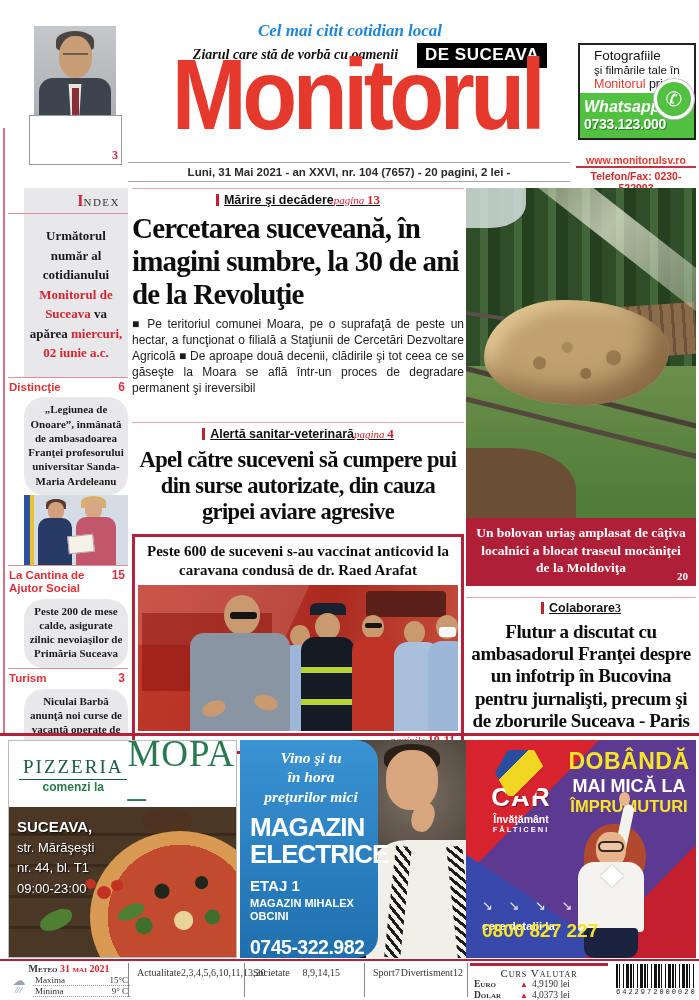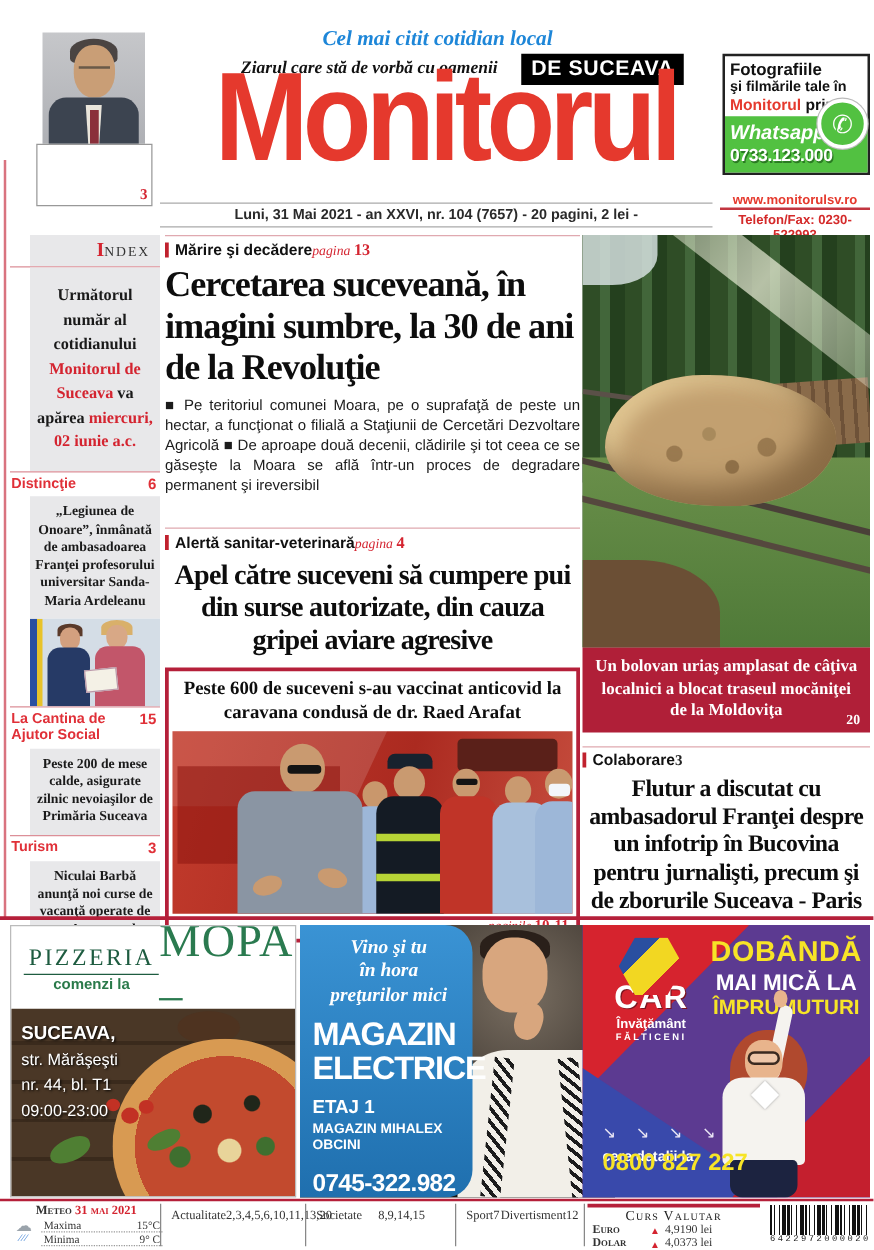--- a/index.html
+++ b/index.html
@@ -27,21 +27,21 @@
               font-size:17px; color:#1d86d8; }
   .tagline2 { position:absolute; left:178px; top:47px; width:235px; text-align:center;
               font-family:"Liberation Serif",serif; font-style:italic; font-weight:bold; font-size:14px; color:#111; }
   .de-suceava { position:absolute; left:417px; top:43px; background:#000; color:#fff;
                 font-weight:bold; font-size:17px; padding:2px 8px 3px; letter-spacing:.5px; }
   .logo { position:absolute; left:133px; top:44px; width:447px; text-align:center; color:#e5392d;
           font-weight:bold; font-size:90px; letter-spacing:-4.5px; line-height:1;
           transform:scaleY(1.12); transform-origin:top center; }
 
   .promo-box { position:absolute; left:578px; top:43px; width:118px; background:#fff; border:2px solid #222; }
-  .promo-top { padding:3px 4px 2px; font-weight:bold; line-height:1.15; }
+  .promo-top { padding:3px 4px 2px; font-weight:normal; line-height:1.15;margin-left:10px; }
   .promo-l1 { font-size:13.5px; } .promo-l2 { font-size:11.5px; }
   .promo-l3 { font-size:12.5px; } .promo-brand { color:#e5392d; }
   .promo-green { position:relative; background:#52c141; padding:5px 4px 6px; }
   .promo-wa { color:#fff; font-weight:bold; font-size:16px; font-style:italic; }
   .promo-phone { color:#fff; font-weight:bold; font-size:14px; letter-spacing:-.3px; text-shadow:1px 1px 0 #2a7a22; }
   .wa-icon { position:absolute; right:0px; top:-14px; width:40px; height:40px; border-radius:50%;
              background:#52c141; border:3px solid #fff; box-shadow:0 0 0 1px #bbb;
              display:flex; align-items:center; justify-content:center; color:#fff; font-size:20px; }
   .website { position:absolute; left:576px; top:154px; width:120px; text-align:center;
              color:#e5392d; font-weight:bold; font-size:10.5px; }
@@ -58,34 +58,34 @@
   .index-i { color:#d42430; font-family:"Liberation Serif",serif; font-weight:bold; font-size:16px; }
   .index-rest { color:#333; font-family:"Liberation Serif",serif; font-size:11px; letter-spacing:1.5px; }
   .side-sec { border-top:1px solid #dc8f98; }
   .side-body { margin-left:16px; background:#e8e8ea; font-family:"Liberation Serif",serif;
                font-weight:bold; text-align:center; color:#1a1a1a; }
   .announce-body { font-size:13px; line-height:1.5; padding:12px 2px 14px; }
   .announce-red { color:#d42430; }
   .side-label { display:flex; justify-content:space-between; align-items:flex-start;
                 padding:3px 3px 3px 1px; color:#e03038; font-weight:bold; font-size:11.5px; line-height:1.15; }
   .side-label .pg { font-size:12px; }
-  .side-text { font-size:11px; line-height:1.3; padding:5px 2px 7px; }
+  .side-text { font-size:11px; line-height:1.3; padding:5px 2px 7px;border-radius:20px; }
   .side-photo { margin-left:16px; height:70px; position:relative; background:#d4dde6; overflow:hidden; }
   .sp-flag { position:absolute; left:0; top:0; width:10px; height:100%; background:linear-gradient(90deg,#2a4fa0 55%,#e8c32a 55%); }
   .sp-h1 { position:absolute; left:24px; top:7px; width:16px; height:18px; background:#d3a07f; border-radius:45%; }
   .sp-hair1 { position:absolute; left:22px; top:4px; width:20px; height:10px; background:#5a3a2a; border-radius:50% 50% 0 0; }
   .sp-b1 { position:absolute; left:14px; top:23px; width:34px; height:47px; background:#263a66; border-radius:10px 10px 0 0; }
   .sp-h2 { position:absolute; right:26px; top:5px; width:17px; height:19px; background:#d8a886; border-radius:45%; }
   .sp-hair2 { position:absolute; right:22px; top:1px; width:25px; height:12px; background:#d9b06a; border-radius:50% 50% 0 0; }
   .sp-b2 { position:absolute; right:12px; top:22px; width:40px; height:48px; background:#c2566a; border-radius:10px 10px 0 0; }
   .sp-cert { position:absolute; left:44px; top:40px; width:26px; height:18px; background:#f4f1e6; border:1px solid #b9a; transform:rotate(-6deg); }
 
   
   .maincol { position:absolute; left:132px; top:188px; width:332px; }
-  .kicker { display:flex; justify-content:flex-start; align-items:center; border-top:1px solid #e0a9b0; padding:3px 0 2px; }
+  .kicker { display:flex; justify-content:center; align-items:center; border-top:1px solid #e0a9b0; padding:3px 0 2px;text-decoration:underline; }
   .kicker .kl { display:flex; align-items:center; gap:5px; font-weight:bold; font-size:12.5px; color:#111; }
   .kbar { width:3px; height:12px; background:#c0212e; display:inline-block; }
   .kpage { font-family:"Liberation Serif",serif; color:#d42430; font-style:italic; font-size:11px; }
   .kpage b { font-style:normal; font-size:13px; }
   .kpage-dark { font-family:"Liberation Serif",serif; color:#222; font-weight:bold; font-size:12px; }
   .h1 { font-family:"Liberation Serif",serif; font-weight:bold; 
         font-size:29px; line-height:1.13; letter-spacing:-.8px; color:#0d0d0d; margin-top:2px; }
   .lede { margin-top:7px; font-size:12px; line-height:1.32; text-align:justify; color:#1c1c1c; }
   .h2 { font-family:"Liberation Serif",serif; font-weight:bold; text-align:center;
         font-size:22.5px; line-height:1.15; letter-spacing:-.6px; color:#0d0d0d; margin-top:3px; }

